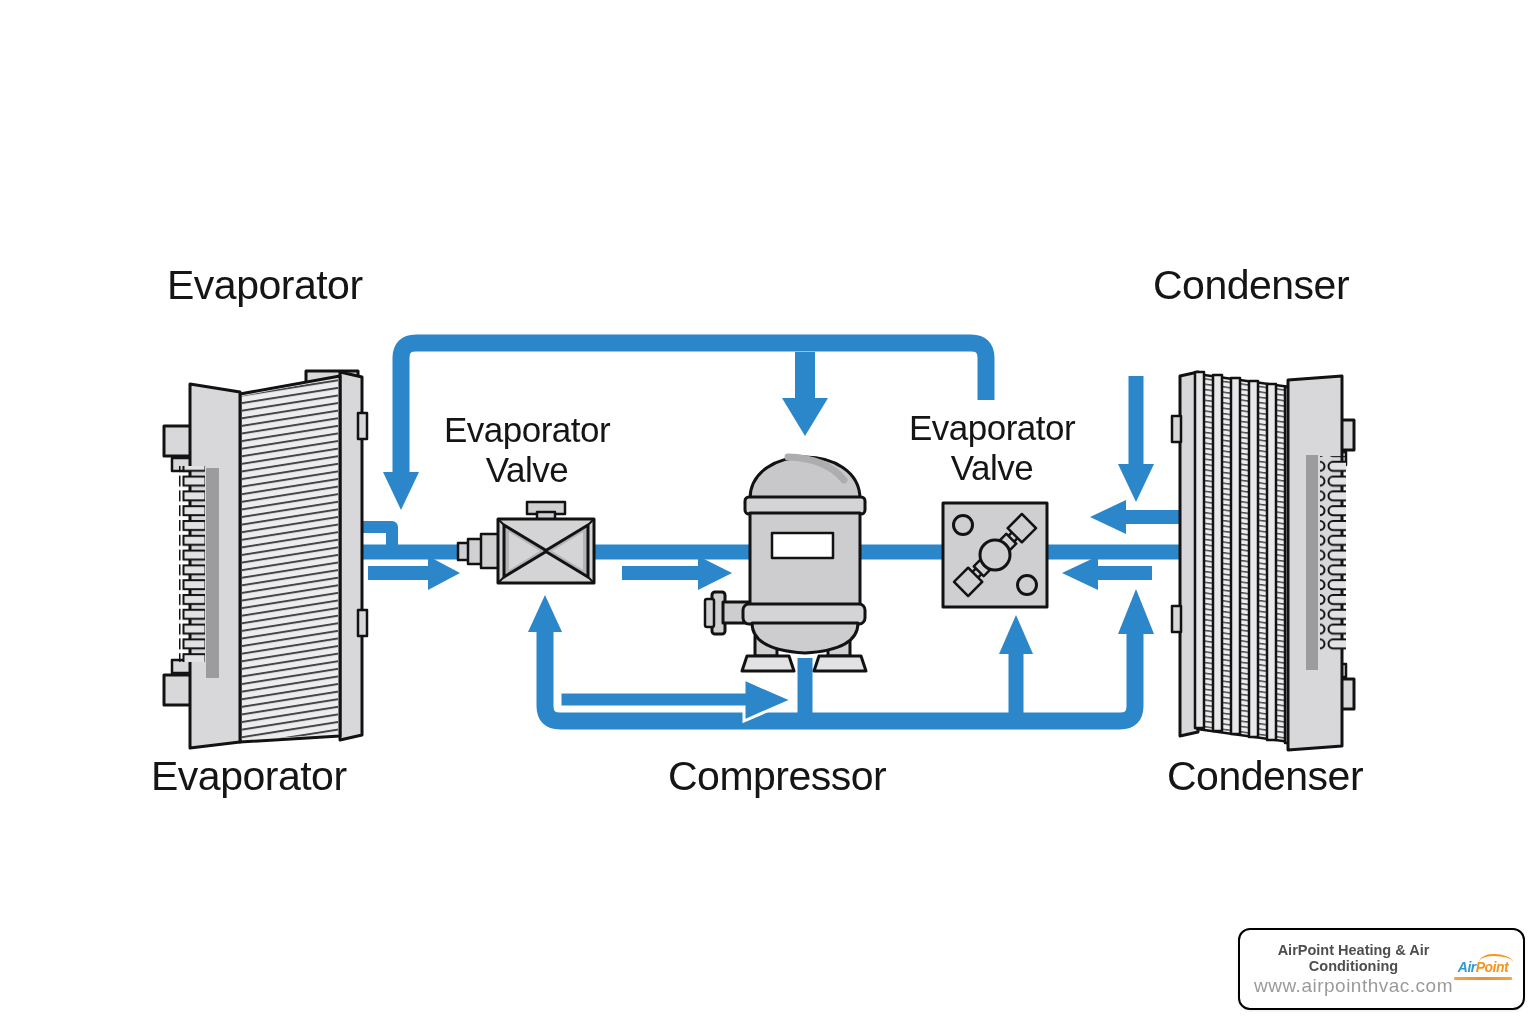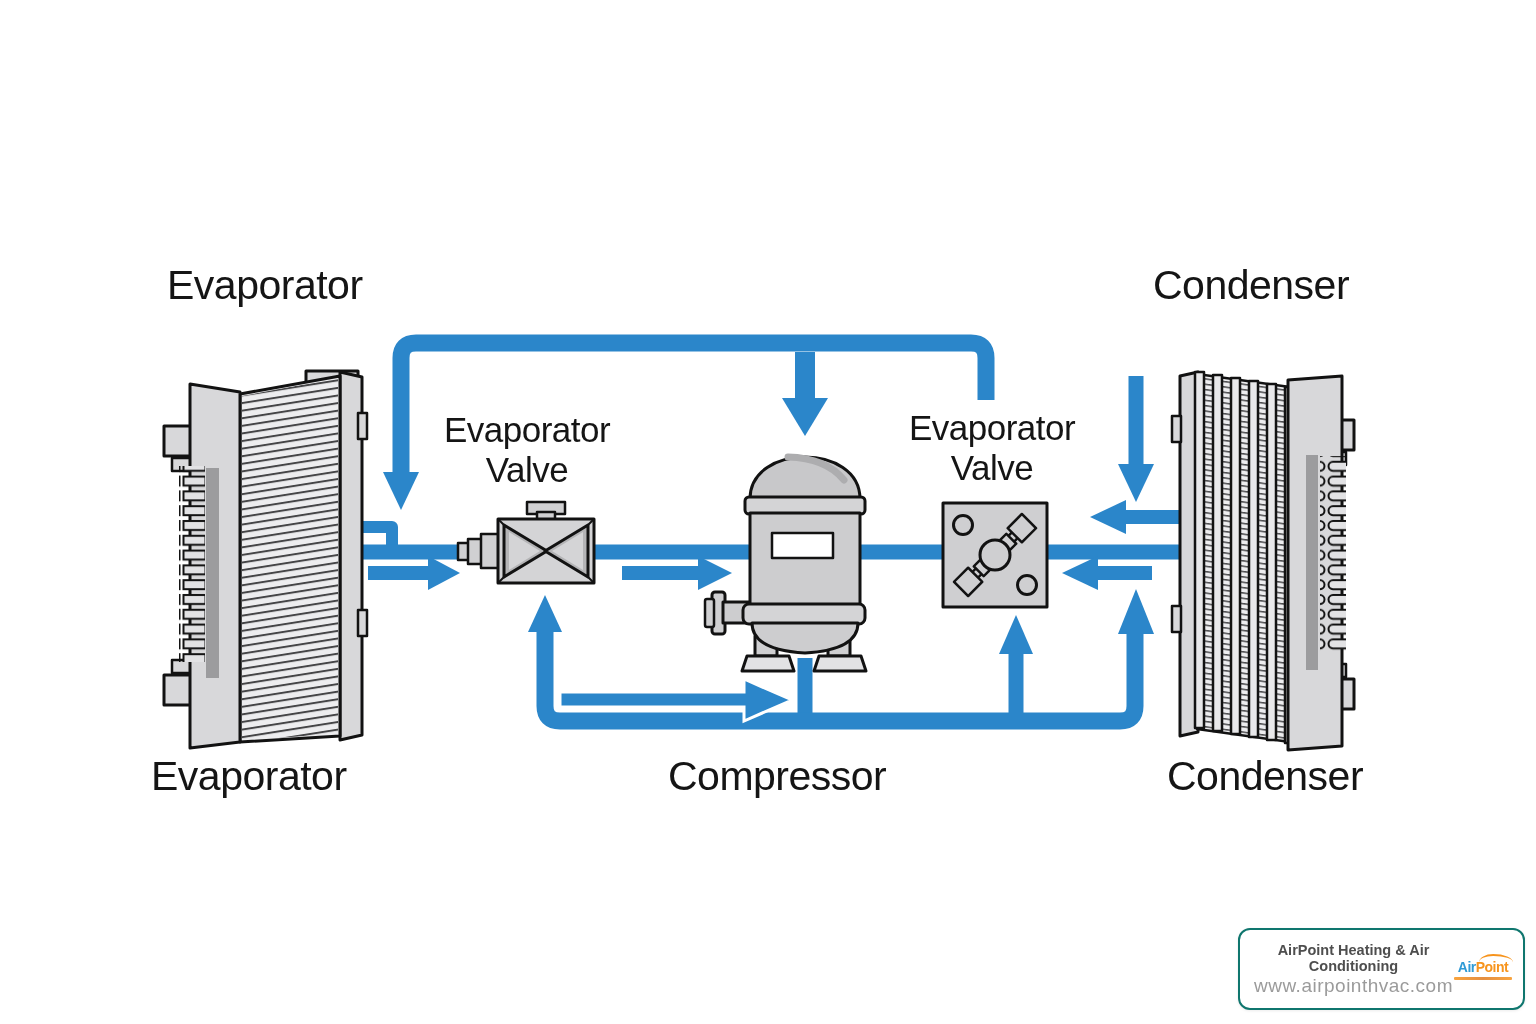--- a/index.html
+++ b/index.html
@@ -5,27 +5,27 @@
   html,body{margin:0;padding:0;background:#ffffff;}
   .stage{position:relative;width:1536px;height:1024px;background:#ffffff;overflow:hidden;
          font-family:"Liberation Sans", sans-serif;border-radius:23px;}
   svg{position:absolute;left:0;top:0;}
   .pipe{stroke:var(--c-pipe);fill:none;}
   .arrow{fill:var(--c-pipe);stroke:none;}
   .arrow-outlined{fill:var(--c-pipe);stroke:#ffffff;stroke-width:3;}
   .lbl{position:absolute;color:#151515;font-size:41px;letter-spacing:-0.5px;white-space:nowrap;}
   .lbl2{position:absolute;color:#151515;font-size:35px;line-height:40px;text-align:center;letter-spacing:-0.5px;}
   .watermark{position:absolute;left:1238px;top:928px;width:283px;height:78px;background:#ffffff;
-             border:2px solid #0f766e;border-radius:12px;display:flex;align-items:center;
+             border:2px solid #000000;border-radius:12px;display:flex;align-items:center;
              box-shadow:0 1px 3px rgba(0,0,0,0.08);}
   .wm-text{flex:1;text-align:center;padding-left:14px;}
   .wm-company{font-size:14.5px;font-weight:bold;color:#4e4e4e;margin-bottom:1px;}
   .wm-site{font-size:19px;color:#9b9b9b;letter-spacing:0.5px;}
   .wm-logo{width:70px;padding-right:10px;position:relative;text-align:center;}
-  .wm-logo-word{font-size:14px;font-weight:bold;letter-spacing:-0.5px;white-space:nowrap;}
+  .wm-logo-word{font-size:14px;font-weight:bold;font-style:italic;letter-spacing:-0.5px;white-space:nowrap;}
   .wm-air{color:#2e9ad6;}
   .wm-point{color:#f7941d;position:relative;}
   .wm-roof{position:absolute;left:26px;top:-4px;width:34px;height:8px;border-top:2.5px solid #f7941d;
            border-radius:50% 70% 0 0 / 100% 100% 0 0;}
   .wm-tagline{margin:1px auto 0 auto;width:58px;height:3px;background:linear-gradient(90deg,#f7941d,#e07b20,#f7941d);
               border-radius:1px;opacity:0.85;}
 </style>
 </head>
 <body>
 

